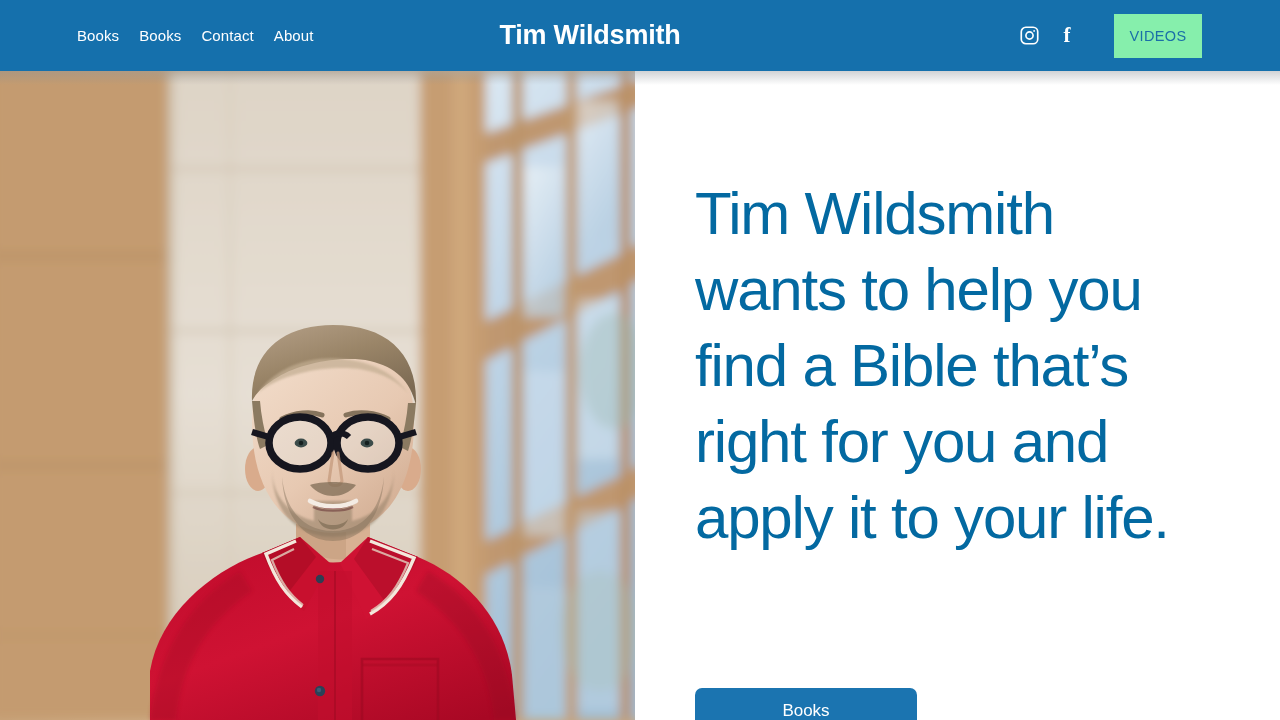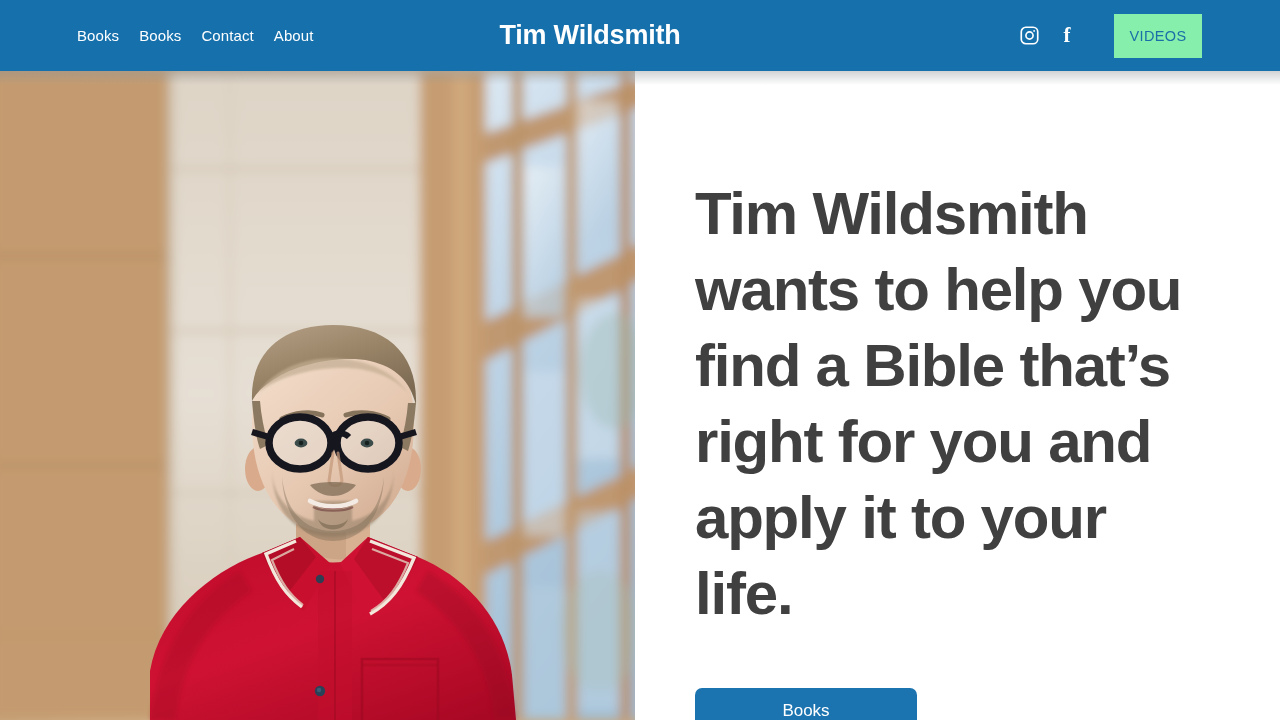--- a/index.html
+++ b/index.html
@@ -95,23 +95,23 @@
   .photo-svg { position:absolute; left:0; top:0; width:635px; height:649px; display:block; }
 
   
   .hero-copy {
     position:absolute; left:695px; top:71px;
     width:500px; height:649px;
   }
   .hero-heading {
     position:absolute; left:0; top:105px;
     width:490px;
-    color:#404040;
+    color:#0369a1;
     font-size:60px;
-    font-weight:bold;
+    font-weight:normal;
     line-height:76px;
     letter-spacing:-1.2px;
   }
   .books-btn {
     position:absolute; left:0; top:617px;
     width:222px; height:56px;
     background:#1b74b0;
     border:none;
     border-top-left-radius:7px;
     border-top-right-radius:7px;

